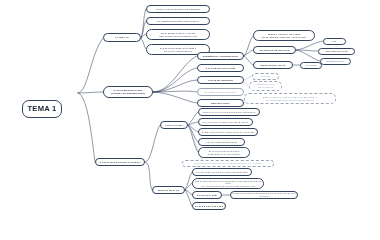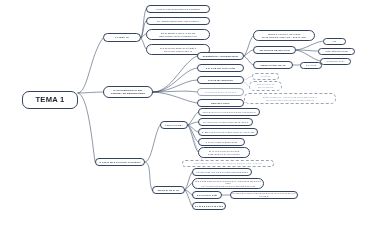--- a/index.html
+++ b/index.html
@@ -101,21 +101,21 @@
       <path d="M185,190 C188,194 190,203 192,206"></path>
 
       <path d="M222,195 C225,195 227,195 230,195"></path>
     </g>
 
     <g fill="none" stroke="#9aa4b6" stroke-width="0.5" stroke-linecap="round">
       <path d="M188,125 C194,135 198,158 205,163" stroke-dasharray="1.2 1"></path>
     </g>
   </svg>
 
-  <div class="node root" style="left:22px;top:91px;width:56px;height:18px;text-align:center;">TEMA 1</div>
+  <div class="node root" style="left:22px;top:100px;width:40px;height:18px;text-align:center;">TEMA 1</div>
 
   <div class="node lvl1" style="left:103px;top:33px;width:38px;height:9px;">LA IDEA (1)</div>
   <div class="node" style="left:146px;top:5px;width:64px;height:8px;">el tipo a c s del de refle tida a ela a dustancia</div>
   <div class="node" style="left:146px;top:17px;width:64px;height:8px;">ser / caracter hacia a uate r oum c ju aqu el</div>
   <div class="node" style="left:146px;top:29px;width:64px;height:11px;">Sos se hacione s escri e r e ner tiga
 habit a eciclo r eno bl o r haguera t enc</div>
   <div class="node" style="left:146px;top:44px;width:64px;height:11px;">no a so cio na s seiba r so ci ñ diañ a
 ser i jo pa ti r mien to ch il ea</div>
 
   <div class="node lvl1" style="left:103px;top:86px;width:50px;height:12px;">CARACTERISTICAS DEL

